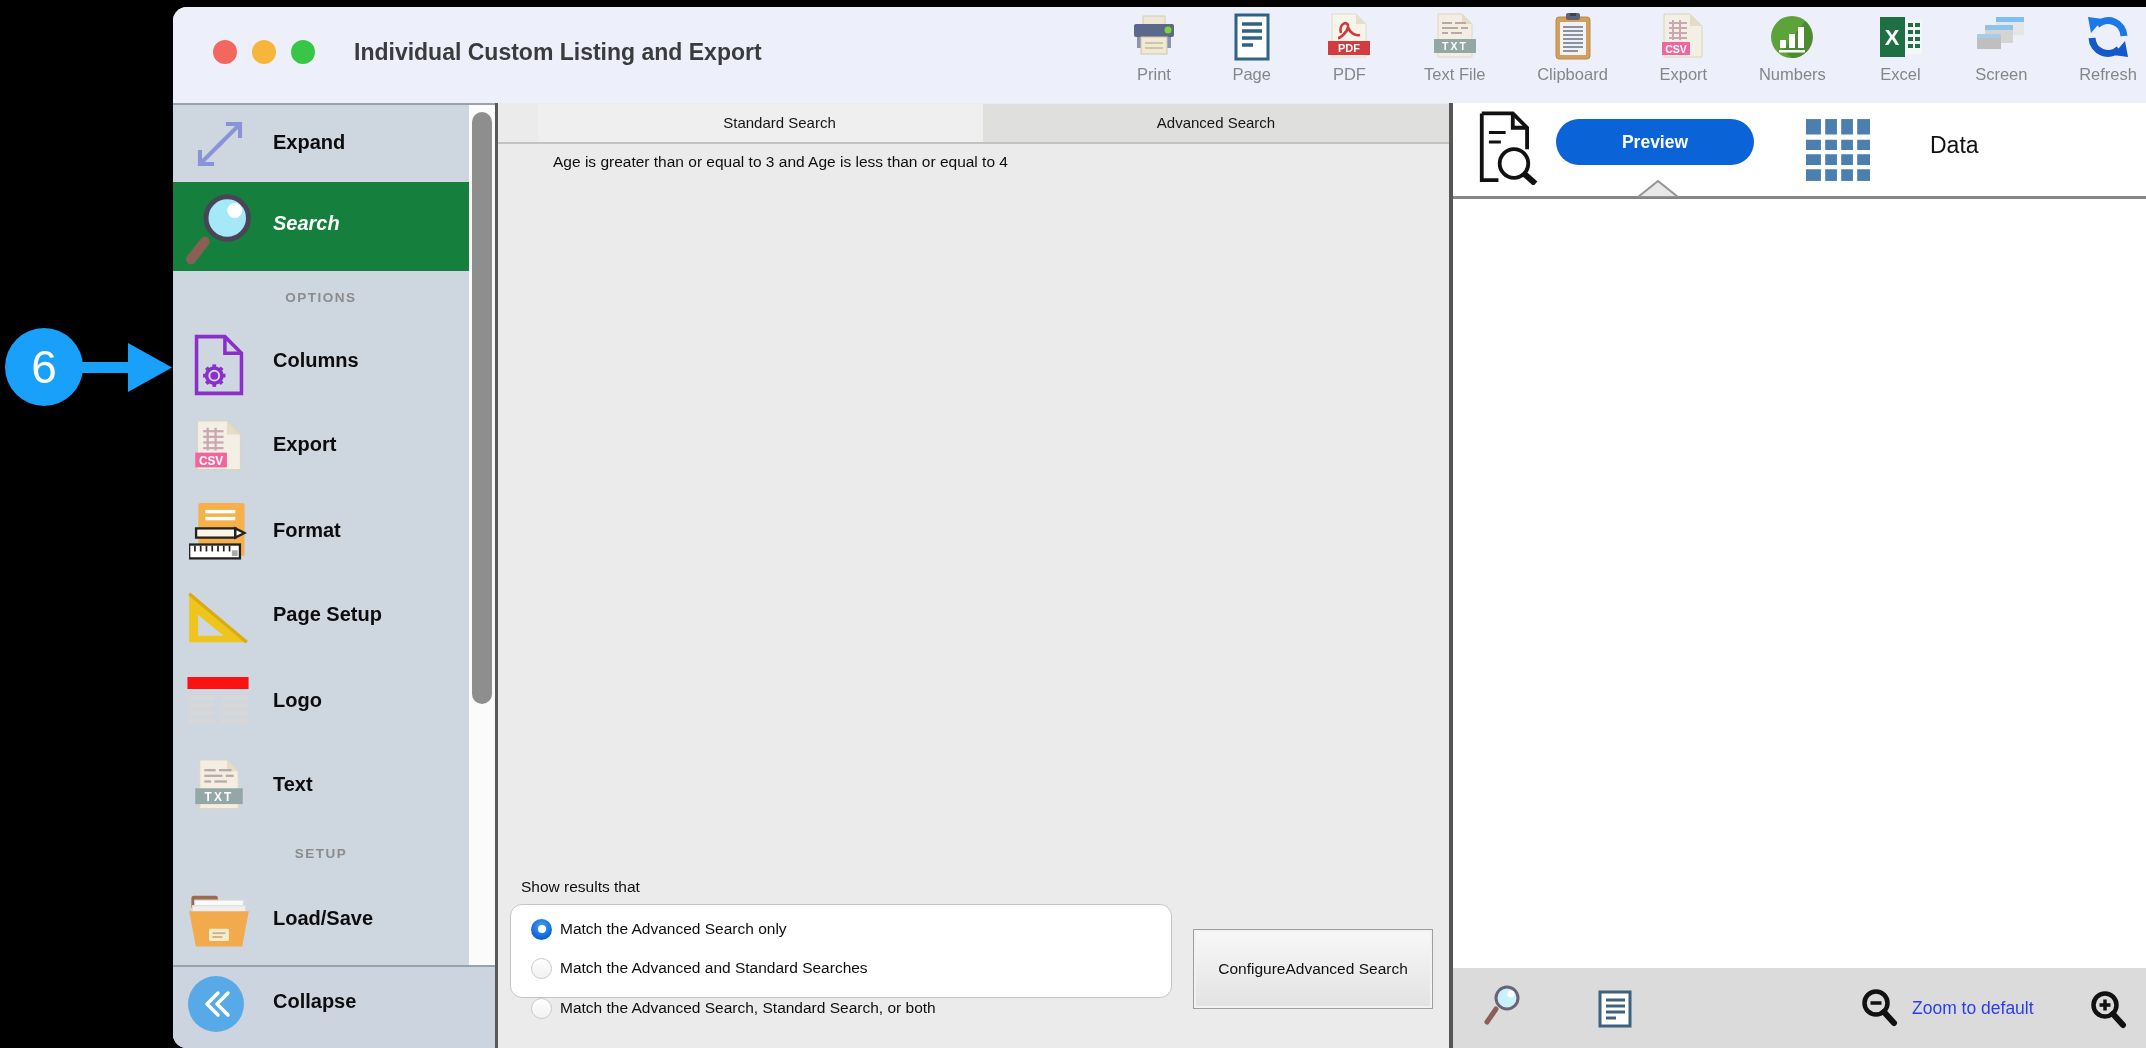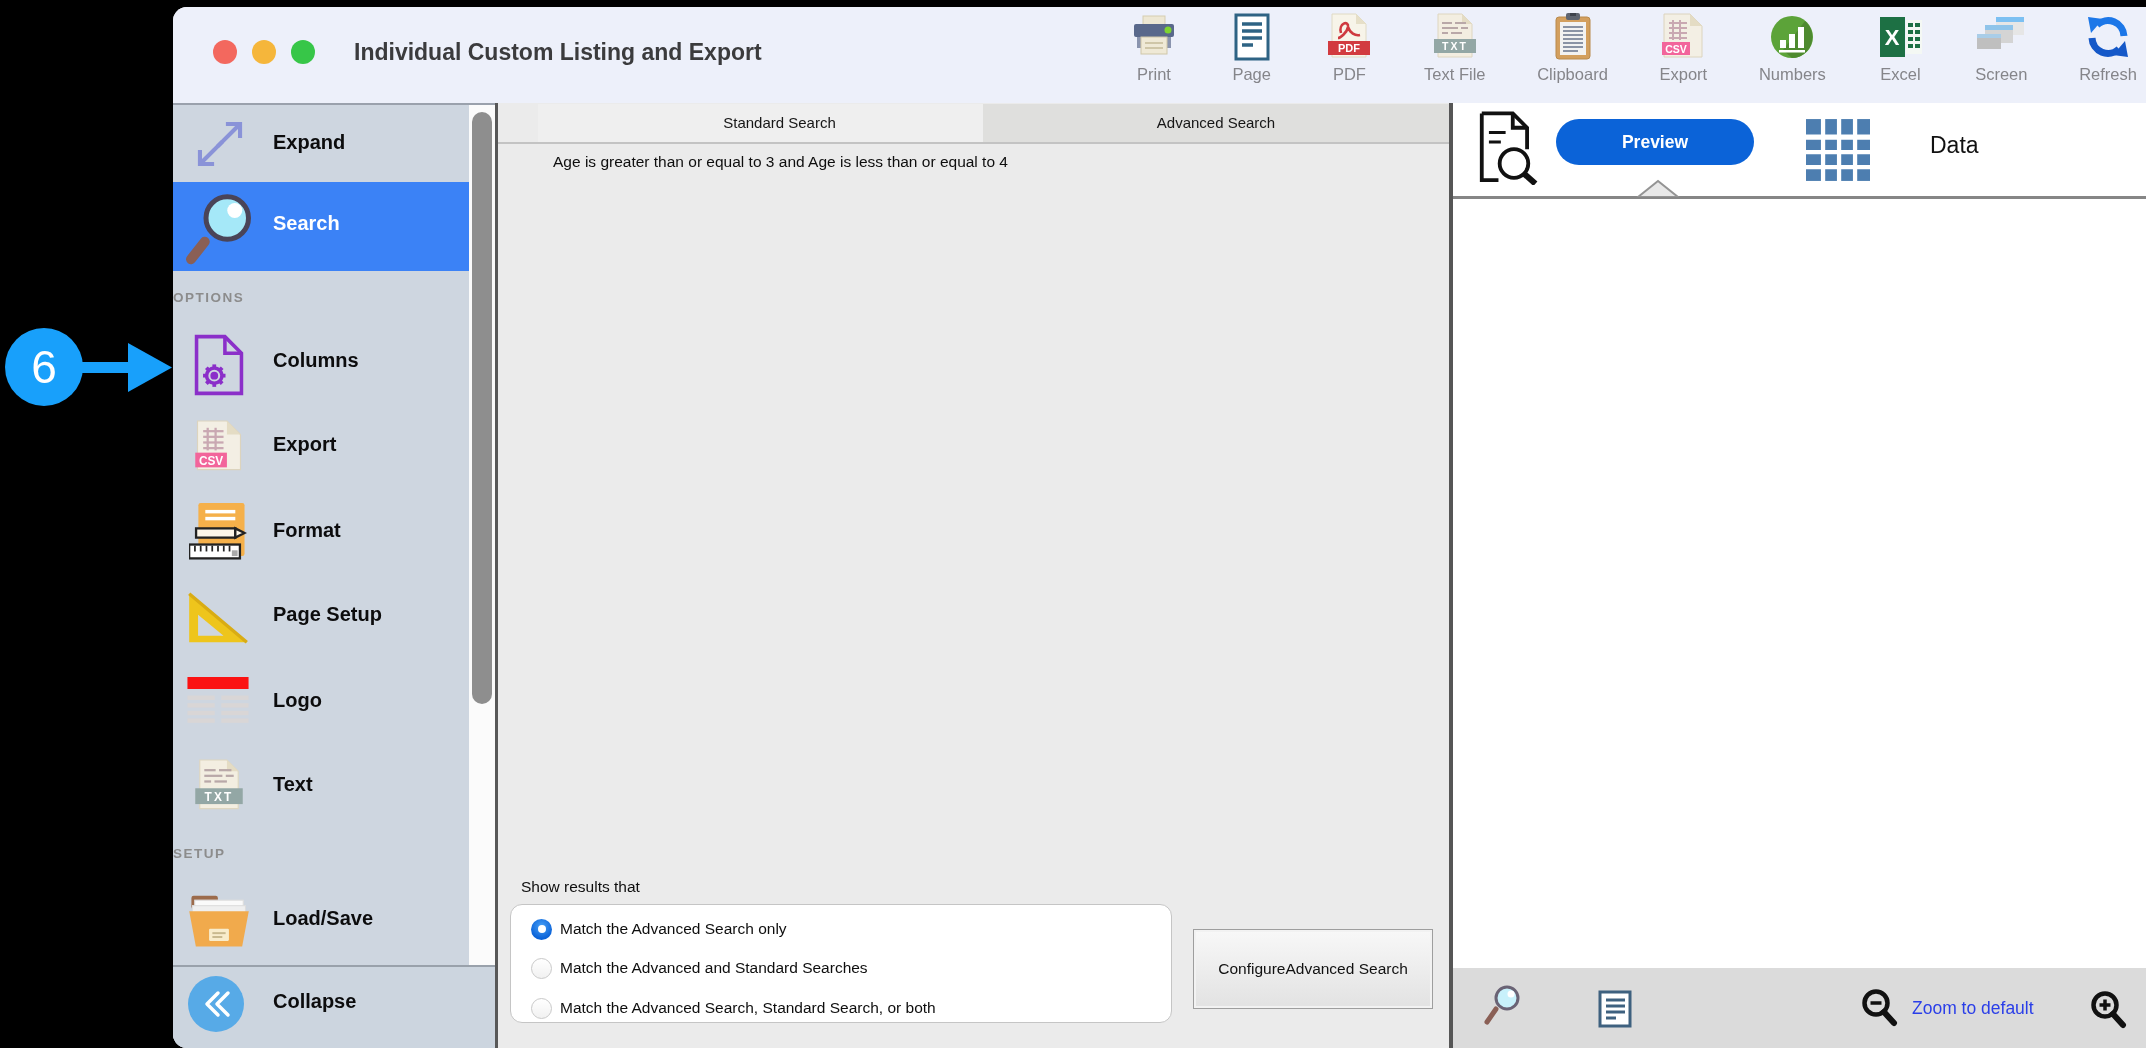--- a/index.html
+++ b/index.html
@@ -9,21 +9,21 @@
     border-radius:14px 0 0 14px;overflow:hidden;}
   
   .tl{width:24px;height:24px;border-radius:50%;}
   .win-title{font-size:23px;font-weight:700;color:#3B3B3D;white-space:nowrap;}
   .toolbar{display:flex;justify-content:space-between;align-items:flex-start;}
   .tb-item{display:flex;flex-direction:column;align-items:center;cursor:default;}
   .tb-ico{height:50px;display:flex;align-items:center;justify-content:center;}
   .tb-lbl{font-size:16.5px;color:#85858A;margin-top:3px;white-space:nowrap;}
   
   .side-lbl{position:absolute;left:100px;font-size:20px;font-weight:700;color:#0C0C0D;white-space:nowrap;}
-  .side-hdr{position:absolute;left:0;width:296px;font-size:13.5px;font-weight:700;
+  .side-hdr{position:absolute;left:0;width:296px;text-align:center;font-size:13.5px;font-weight:700;
     color:#8C8C8C;letter-spacing:1.5px;}
   
   .tab{position:absolute;top:97px;height:38px;line-height:38px;text-align:center;font-size:15px;color:#161616;}
   .radio{width:21px;height:21px;border-radius:50%;box-sizing:border-box;}
   .radio.off{background:linear-gradient(#ffffff,#f1f1f1);border:1.5px solid #C9C9C9;}
   .radio.on{background:radial-gradient(circle at 50% 35%, #47A0F7 0%, #0B63D8 70%);position:relative;}
   .radio.on::after{content:"";position:absolute;left:6.5px;top:6.5px;width:8px;height:8px;border-radius:50%;background:#fff;}
   .radio-row{position:absolute;left:20px;display:flex;align-items:center;gap:8px;height:24px;}
   .radio-lbl{font-size:15.5px;color:#0E0E0E;white-space:nowrap;}
   .cfg-btn{background:linear-gradient(#F8F8F8,#E2E2E2);border:1px solid #9E9E9E;box-shadow:inset 0 0 0 2px #F2F2F2;
@@ -222,21 +222,21 @@
         <svg width="66" height="66" viewBox="0 0 56 56" fill="none" stroke="#8A93D8" stroke-width="3.5">
             <line x1="26" y1="30" x2="45" y2="11"></line>
             <polyline points="33,11 45,11 45,23"></polyline>
             <line x1="30" y1="26" x2="11" y2="45"></line>
             <polyline points="11,33 11,45 23,45"></polyline>
           </svg>
       </span>
       <span class="side-lbl" style="top:26px;">Expand</span>
     </div>
 
-    <div class="abs" style="left:0;top:77px;width:296px;height:89px;background:#3b82f6;">
+    <div class="abs" style="left:0;top:77px;width:296px;height:89px;background:#15803d;font-style:italic;">
       <span class="abs" style="left:10px;top:6px;">
         <svg width="76" height="80" viewBox="0 0 60 64">
             <line x1="17" y1="43" x2="6" y2="57" stroke="#8A5F55" stroke-width="8" stroke-linecap="round"></line>
             <circle cx="35" cy="24" r="17" fill="#A5E8F8" stroke="#4A4458" stroke-width="4"></circle>
             <circle cx="41" cy="18" r="6" fill="#FFF"></circle>
           </svg>
       </span>
       <span class="side-lbl" style="top:30px;color:#FFF;">Search</span>
     </div>
 
@@ -401,21 +401,21 @@
   </div>
   <div class="tab" style="left:810px;width:466px;background:#DFDFDD;">
     <span>Advanced Search</span>
   </div>
   <div class="abs" style="left:325px;top:135px;width:951px;height:2px;background:#C3C3C3;"></div>
 
   <div class="abs" style="left:368px;top:146px;font-size:15.5px;color:#0E0E0E;white-space:nowrap;margin-left:12px;">Age is greater than or equal to 3 and Age is less than or equal to 4</div>
 
   <div class="abs" style="left:348px;top:871px;font-size:15.5px;color:#0E0E0E;">Show results that</div>
 
-  <div class="abs" style="left:337px;top:897px;width:662px;height:119px;background:#FFF;border:1.5px solid #C5C5C5;border-radius:12px;box-sizing:border-box;">
+  <div class="abs" style="left:337px;top:897px;width:662px;height:94px;background:#FFF;border:1.5px solid #C5C5C5;border-radius:12px;box-sizing:border-box;">
     <div class="radio-row" style="top:12px;">
       <span class="radio on"></span>
       <span class="radio-lbl">Match the Advanced Search only</span>
     </div>
     <div class="radio-row" style="top:51px;">
       <span class="radio off"></span>
       <span class="radio-lbl">Match the Advanced and Standard Searches</span>
     </div>
     <div class="radio-row" style="top:91px;">
       <span class="radio off"></span>

